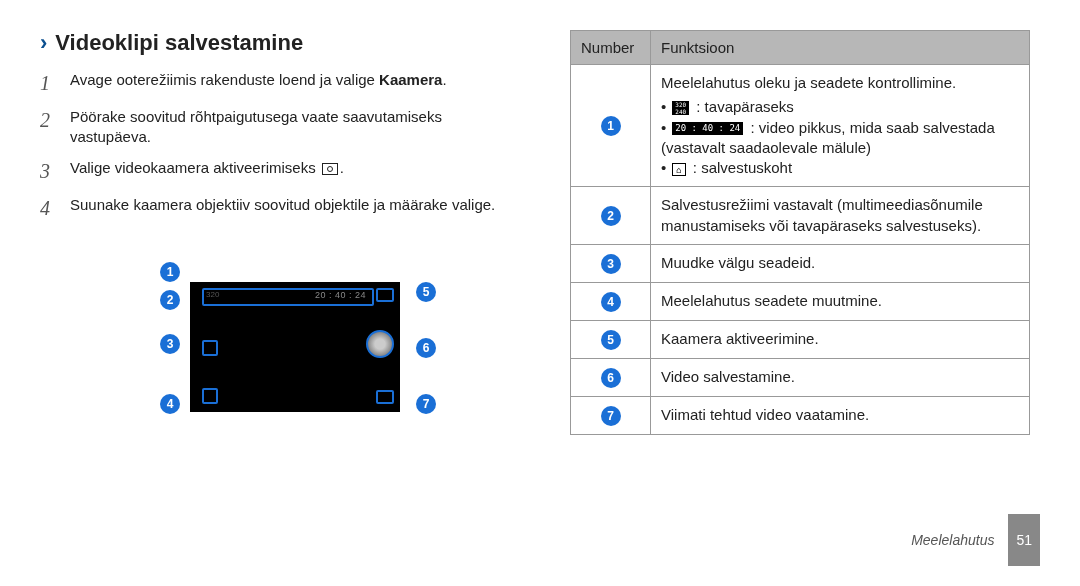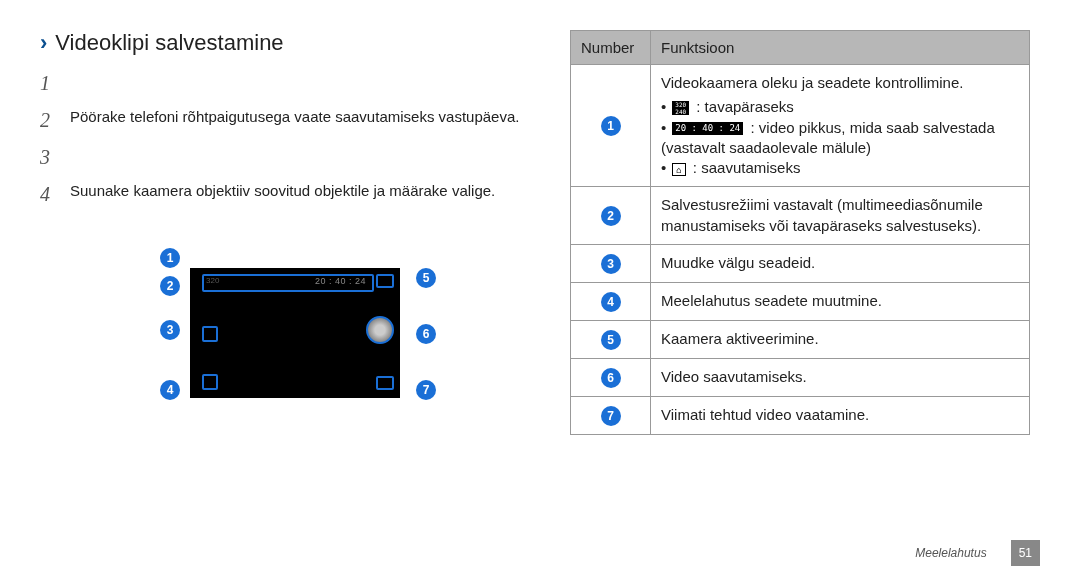--- a/index.html
+++ b/index.html
@@ -28,21 +28,21 @@
     gap: 8px;
     margin-bottom: 14px;
   }
   .chevron {
     color: #0b4f8f;
     font-size: 22px;
     font-weight: bold;
   }
   .title-text {
     font-size: 22px;
-    font-weight: normal;
+    font-weight: bold;
   }
   .step {
     display: flex;
     gap: 14px;
     margin-bottom: 10px;
     font-size: 15px;
     line-height: 1.35;
   }
   .step-num {
     font-family: Georgia, 'Times New Roman', serif;
@@ -221,52 +221,58 @@
     background: #fff;
     color:#000;
     border: 1.5px solid #000;
   }
   .footer {
     position: absolute;
     bottom: 20px;
     right: 40px;
     display: flex;
     align-items: center;
-    gap: 24px;
+    gap: 14px;
     font-style: italic;
-    font-size: 12px;
+    font-size: 14px;
     color: #555;
   }
   .page-num {
     background: #888;
     color: #fff;
     font-style: normal;
-    padding: 6px 8px;
+    padding: 18px 8px;
   }
 </style>
 </head>
 <body>
 
 <div class="page">
 
   <div class="left-col">
     <div class="section-title">
       <span class="chevron">›</span>
       <span class="title-text">Videoklipi salvestamine</span>
     </div>
 
     <div class="step">
       <span class="step-num">1</span>
+      <span class="step-text">
+        <span>Avage ooterežiimis rakenduste loend ja valige </span><b>Kaamera</b><span>.</span>
+      </span>
     </div>
     <div class="step">
       <span class="step-num">2</span>
-      <span class="step-text">Pöörake telefoni rõhtpaigutusega vaate saavutamiseks vastupäeva.</span>
+      <span class="step-text">Pöörake soovitud rõhtpaigutusega vaate saavutamiseks vastupäeva.</span>
     </div>
     <div class="step">
       <span class="step-num">3</span>
+      <span class="step-text">
+        <span>Valige videokaamera aktiveerimiseks </span><span class="camera-icon"></span><span>.</span>
+      </span>
     </div>
     <div class="step">
       <span class="step-num">4</span>
       <span class="step-text">Suunake kaamera objektiiv soovitud objektile ja määrake valige.</span>
     </div>
 
     <div class="diagram-wrap">
       <div class="phone-screen">
         <div class="screen-bar"></div>
         <span class="screen-res">320</span>
@@ -292,25 +298,25 @@
       <thead>
         <tr>
           <th>Number</th>
           <th>Funktsioon</th>
         </tr>
       </thead>
       <tbody>
         <tr>
           <td class="num"><span class="num-bullet">1</span></td>
           <td>
-            <span>Videokaamera oleku ja seadete kontrollimine.</span>
+            <span>Meelelahutus oleku ja seadete kontrollimine.</span>
             <ul class="bullet-list">
               <li><span class="small-icon" style="line-height:7px;height:14px;font-size:6px;">320<br>240</span> <span>: tavapäraseks</span></li>
               <li><span class="small-icon">20 : 40 : 24</span> <span>: video pikkus, mida saab salvestada (vastavalt saadaolevale mälule)</span></li>
-              <li><span class="small-icon border">⌂</span> <span>: saavutamiseks</span></li>
+              <li><span class="small-icon border">⌂</span> <span>: salvestuskoht</span></li>
             </ul>
           </td>
         </tr>
         <tr>
           <td class="num"><span class="num-bullet">2</span></td>
           <td>Salvestusrežiimi vastavalt (multimeediasõnumile manustamiseks või tavapäraseks salvestuseks).</td>
         </tr>
         <tr>
           <td class="num"><span class="num-bullet">3</span></td>
           <td>Muudke välgu seadeid.</td>
@@ -318,21 +324,21 @@
         <tr>
           <td class="num"><span class="num-bullet">4</span></td>
           <td>Meelelahutus seadete muutmine.</td>
         </tr>
         <tr>
           <td class="num"><span class="num-bullet">5</span></td>
           <td>Kaamera aktiveerimine.</td>
         </tr>
         <tr>
           <td class="num"><span class="num-bullet">6</span></td>
-          <td>Video saavutamiseks.</td>
+          <td>Video salvestamine.</td>
         </tr>
         <tr>
           <td class="num"><span class="num-bullet">7</span></td>
           <td>Viimati tehtud video vaatamine.</td>
         </tr>
       </tbody>
     </table>
   </div>
 </div>
 

